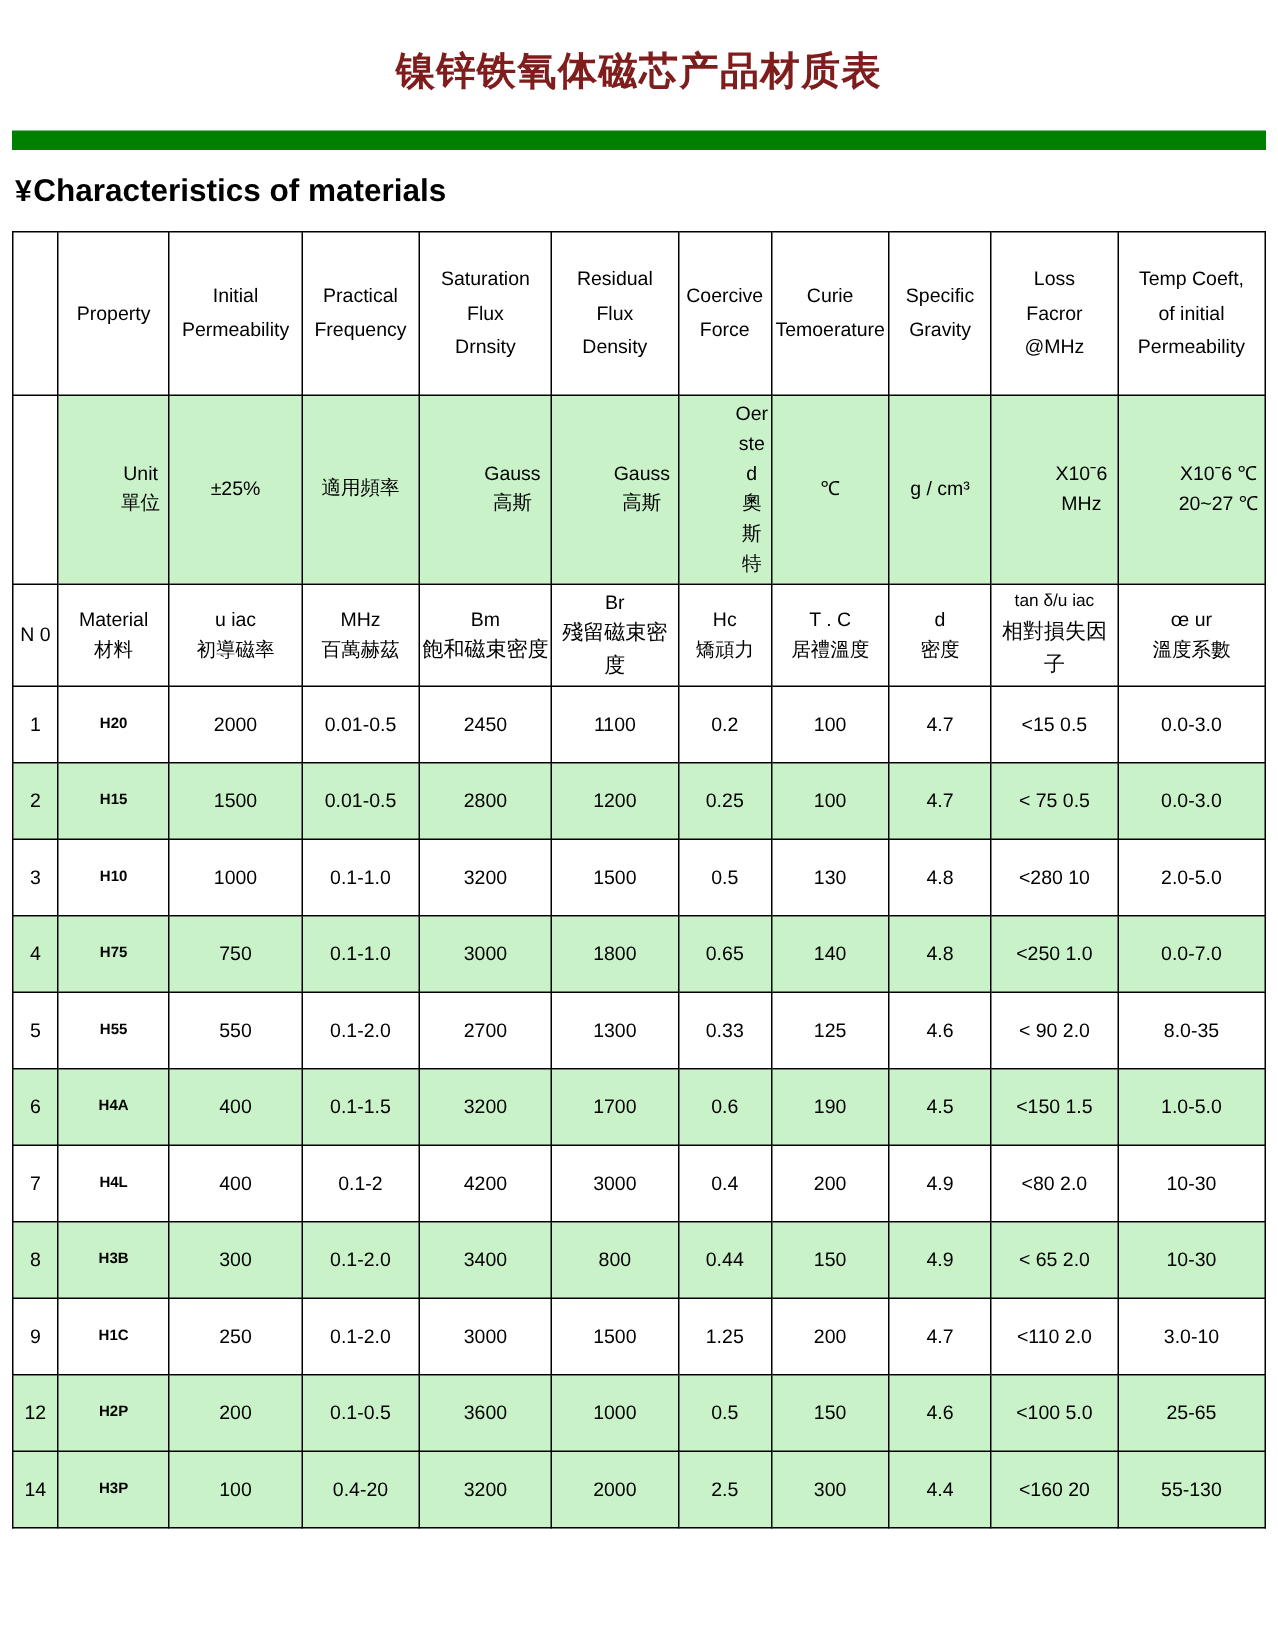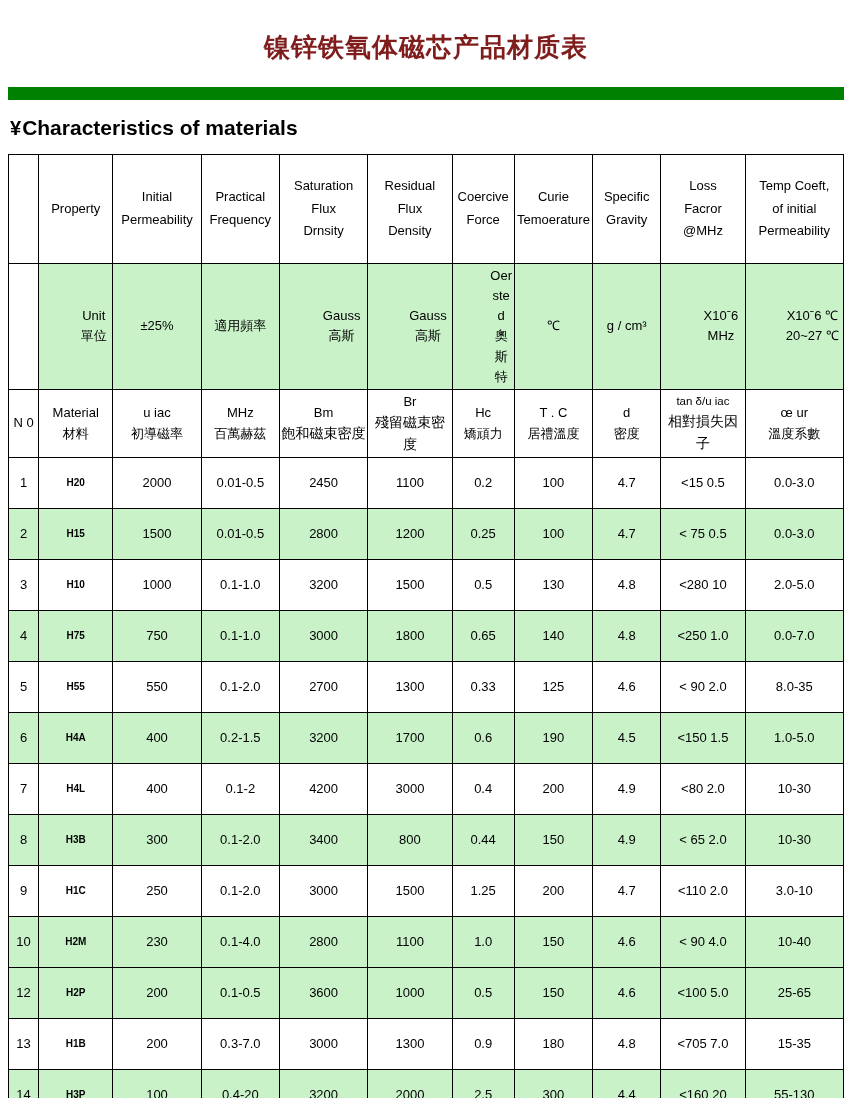--- a/index.html
+++ b/index.html
@@ -324,21 +324,21 @@
         <td>125</td>
         <td>4.6</td>
         <td>&lt; 90 2.0</td>
         <td>8.0-35</td>
       </tr>
 
       <tr class="data-row alt">
         <td>6</td>
         <td class="mat">H4A</td>
         <td>400</td>
-        <td>0.2-1.5</td>
+        <td>0.1-1.5</td>
         <td>3200</td>
         <td>1700</td>
         <td>0.6</td>
         <td>190</td>
         <td>4.5</td>
         <td>&lt;150 1.5</td>
         <td>1.0-5.0</td>
       </tr>
 
       <tr class="data-row">
@@ -376,62 +376,36 @@
         <td>0.1-2.0</td>
         <td>3000</td>
         <td>1500</td>
         <td>1.25</td>
         <td>200</td>
         <td>4.7</td>
         <td>&lt;110 2.0</td>
         <td>3.0-10</td>
       </tr>
 
-      <tr class="data-row alt">
-        <td>10</td>
-        <td class="mat">H2M</td>
-        <td>230</td>
-        <td>0.1-4.0</td>
-        <td>2800</td>
-        <td>1100</td>
-        <td>1.0</td>
-        <td>150</td>
-        <td>4.6</td>
-        <td>&lt; 90 4.0</td>
-        <td>10-40</td>
-      </tr>
 
 
       <tr class="data-row alt">
         <td>12</td>
         <td class="mat">H2P</td>
         <td>200</td>
         <td>0.1-0.5</td>
         <td>3600</td>
         <td>1000</td>
         <td>0.5</td>
         <td>150</td>
         <td>4.6</td>
         <td>&lt;100 5.0</td>
         <td>25-65</td>
       </tr>
 
-      <tr class="data-row">
-        <td>13</td>
-        <td class="mat">H1B</td>
-        <td>200</td>
-        <td>0.3-7.0</td>
-        <td>3000</td>
-        <td>1300</td>
-        <td>0.9</td>
-        <td>180</td>
-        <td>4.8</td>
-        <td>&lt;705 7.0</td>
-        <td>15-35</td>
-      </tr>
 
       <tr class="data-row alt">
         <td>14</td>
         <td class="mat">H3P</td>
         <td>100</td>
         <td>0.4-20</td>
         <td>3200</td>
         <td>2000</td>
         <td>2.5</td>
         <td>300</td>

